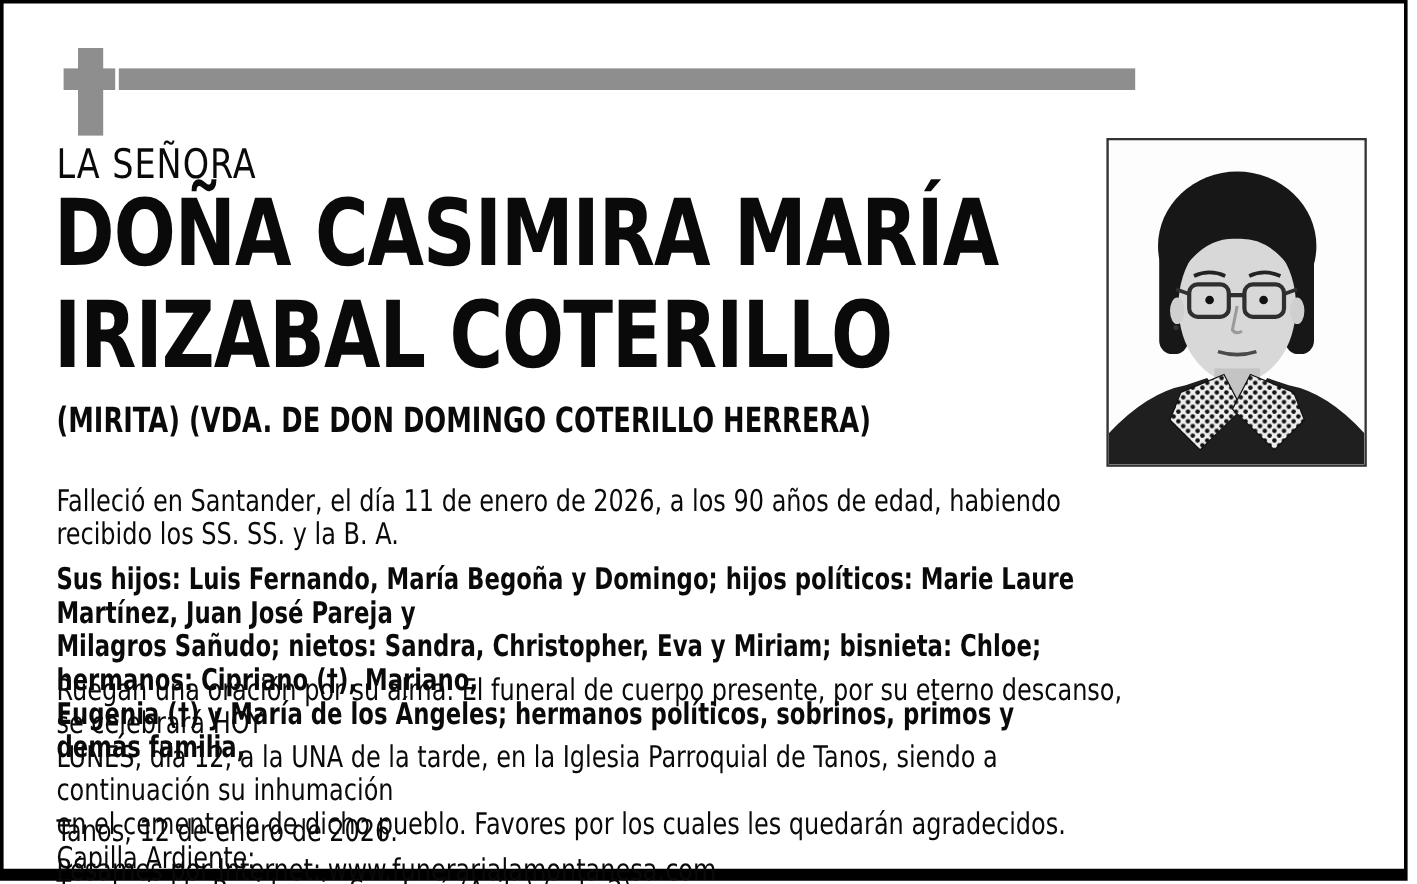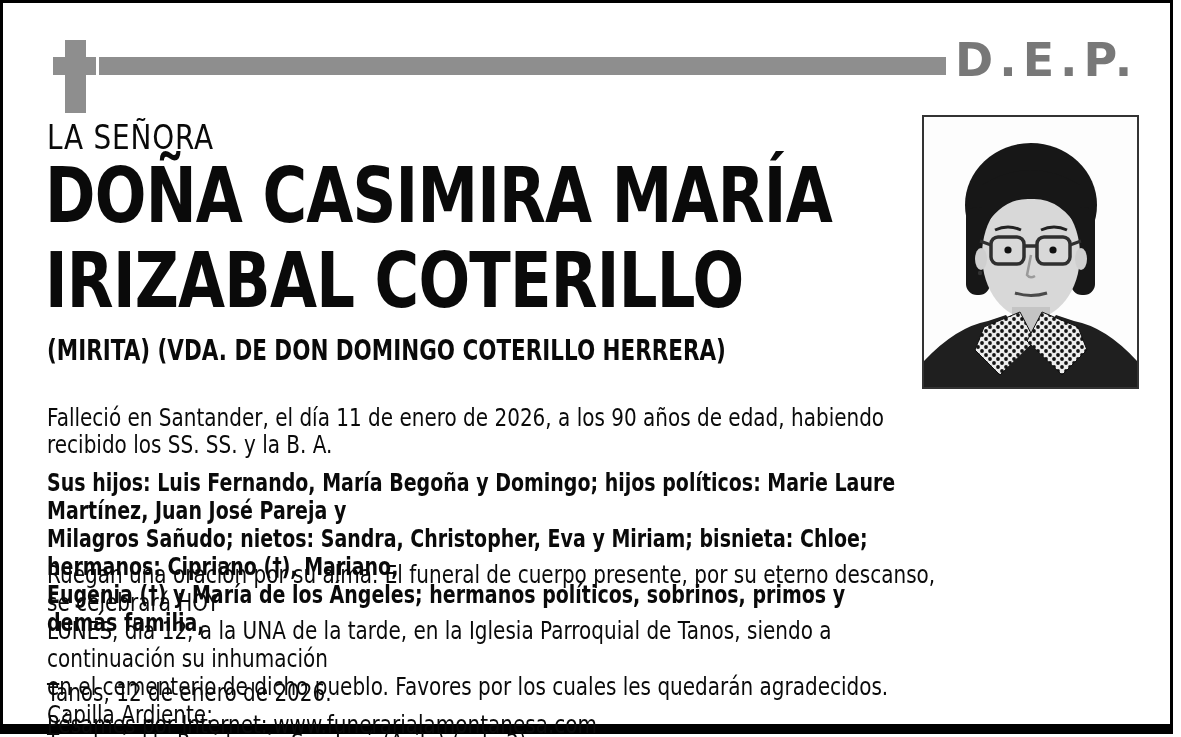--- a/index.html
+++ b/index.html
@@ -124,21 +124,20 @@
 </style>
 </head>
 <body>
 
 <div class="page">
   <div class="frame">
 
     <div class="cross-v" style="background: rgb(142, 142, 142);"></div>
     <div class="cross-h" style="background: rgb(142, 142, 142);"></div>
     <div class="rule" style="background: rgb(142, 142, 142);"></div>
-    <div class="dep" style="color: rgb(120, 120, 120);">D.E.P.</div>
 
     <div class="photo">
       <svg width="213" height="270" viewBox="0 0 213 270">
         <defs>
           <pattern id="dots" width="8" height="8" patternUnits="userSpaceOnUse">
             <rect width="8" height="8" fill="#ededed"></rect>
             <circle cx="2" cy="2" r="1.9" fill="#141414"></circle>
             <circle cx="6" cy="6" r="1.9" fill="#141414"></circle>
           </pattern>
         </defs>

